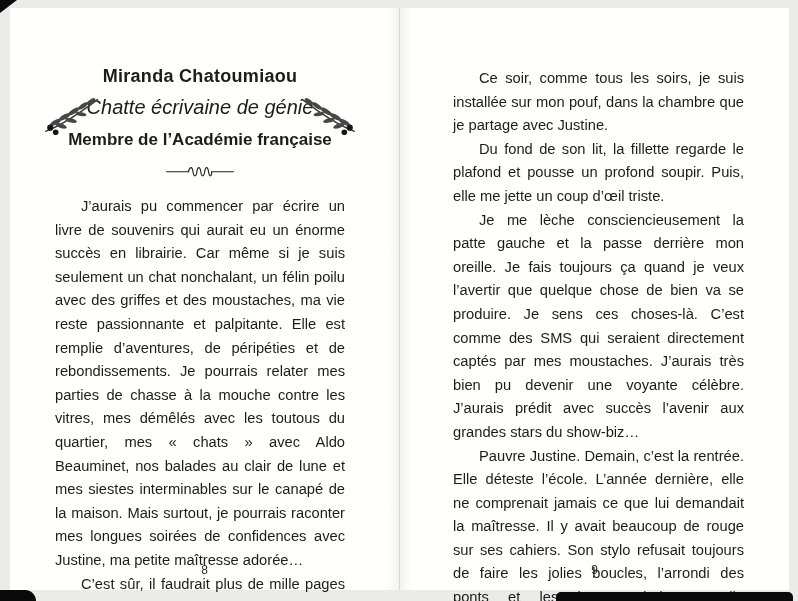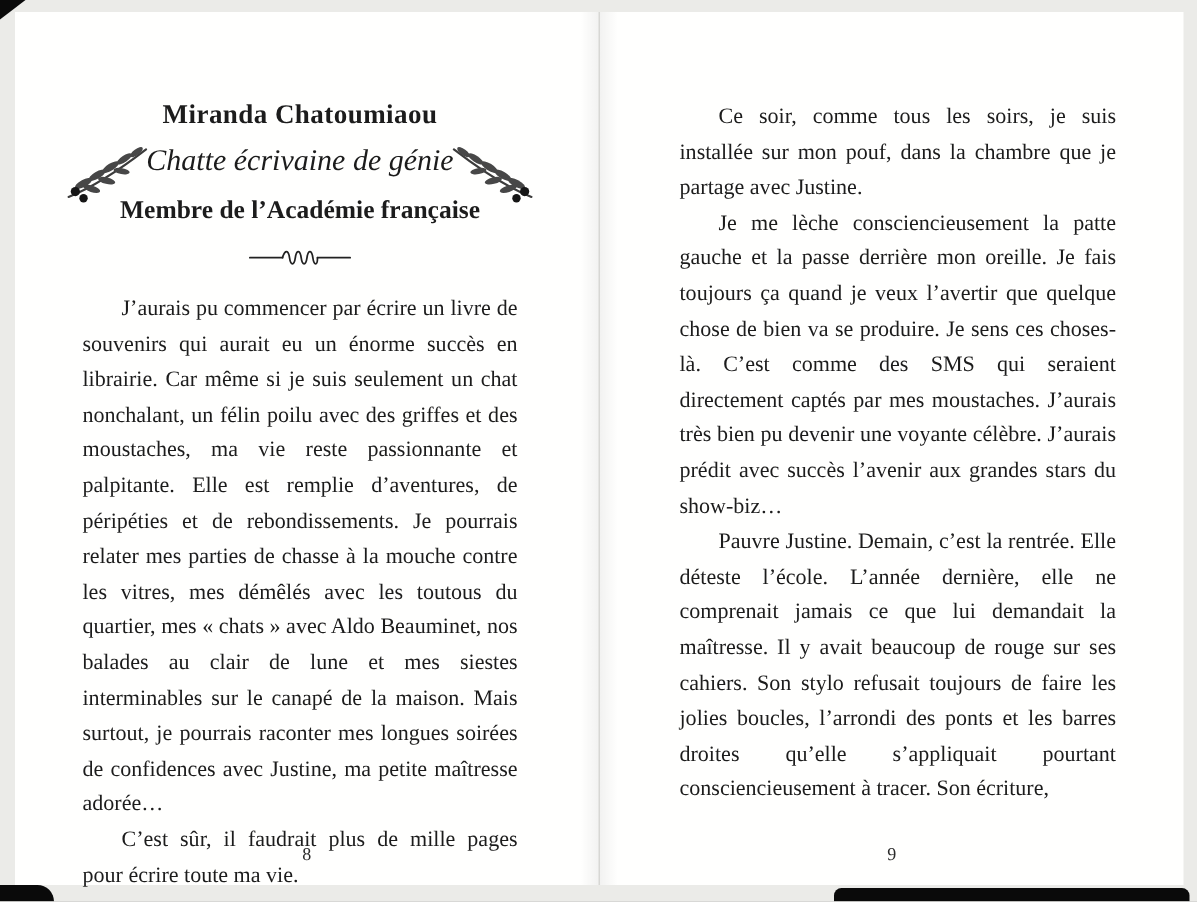--- a/index.html
+++ b/index.html
@@ -1,19 +1,19 @@
 <!DOCTYPE html>
 <html lang="fr"><head>
 <meta charset="utf-8">
 <style>
   html,body{margin:0;padding:0;background:#c9c9c7;}
   .stage{
     position:relative;width:798px;height:601px;margin:0 auto;
     background:#ebebe8;overflow:hidden;
-    font-family:Liberation Serif, serif;
+    font-family:Liberation Sans, sans-serif;
     color:#1c1c1c;
   }
   
   .page{position:absolute;top:8px;bottom:11px;background:#fffffe;}
   .page-left{left:10px;width:389px;border-right:1px solid #d7d7d4;}
   .page-right{left:400px;width:389px;}
   .page-left::after{content:"";position:absolute;right:0;top:0;bottom:0;width:12px;
     background:linear-gradient(to left,rgba(0,0,0,.05),rgba(0,0,0,0));}
   .page-right::before{content:"";position:absolute;left:0;top:0;bottom:0;width:12px;
     background:linear-gradient(to right,rgba(0,0,0,.05),rgba(0,0,0,0));}
@@ -117,20 +117,21 @@
       </div>
     </div>
 
     <div class="page-number">8</div>
   </div>
 
   <div class="page page-right">
     <div class="content-right">
       <div class="body-text body-text-first">
         <p>Ce soir, comme tous les soirs, je suis installée sur mon pouf, dans la chambre que je partage avec Justine.</p>
+        <p>Du fond de son lit, la fillette regarde le plafond et pousse un profond soupir. Puis, elle me jette un coup d’œil triste.</p>
         <p>Je me lèche consciencieusement la patte gauche et la passe derrière mon oreille. Je fais toujours ça quand je veux l’avertir que quelque chose de bien va se produire. Je sens ces choses-là. C’est comme des SMS qui seraient directement captés par mes moustaches. J’aurais très bien pu devenir une voyante célèbre. J’aurais prédit avec succès l’avenir aux grandes stars du show-biz…</p>
         <p>Pauvre Justine. Demain, c’est la rentrée. Elle déteste l’école. L’année dernière, elle ne comprenait jamais ce que lui demandait la maîtresse. Il y avait beaucoup de rouge sur ses cahiers. Son stylo refusait toujours de faire les jolies boucles, l’arrondi des ponts et les barres droites qu’elle s’appliquait pourtant consciencieusement à tracer. Son écriture,</p>
       </div>
     </div>
 
     <div class="page-number">9</div>
   </div>
 
   <div class="corner-tl"></div>
   <div class="corner-bl"></div>

